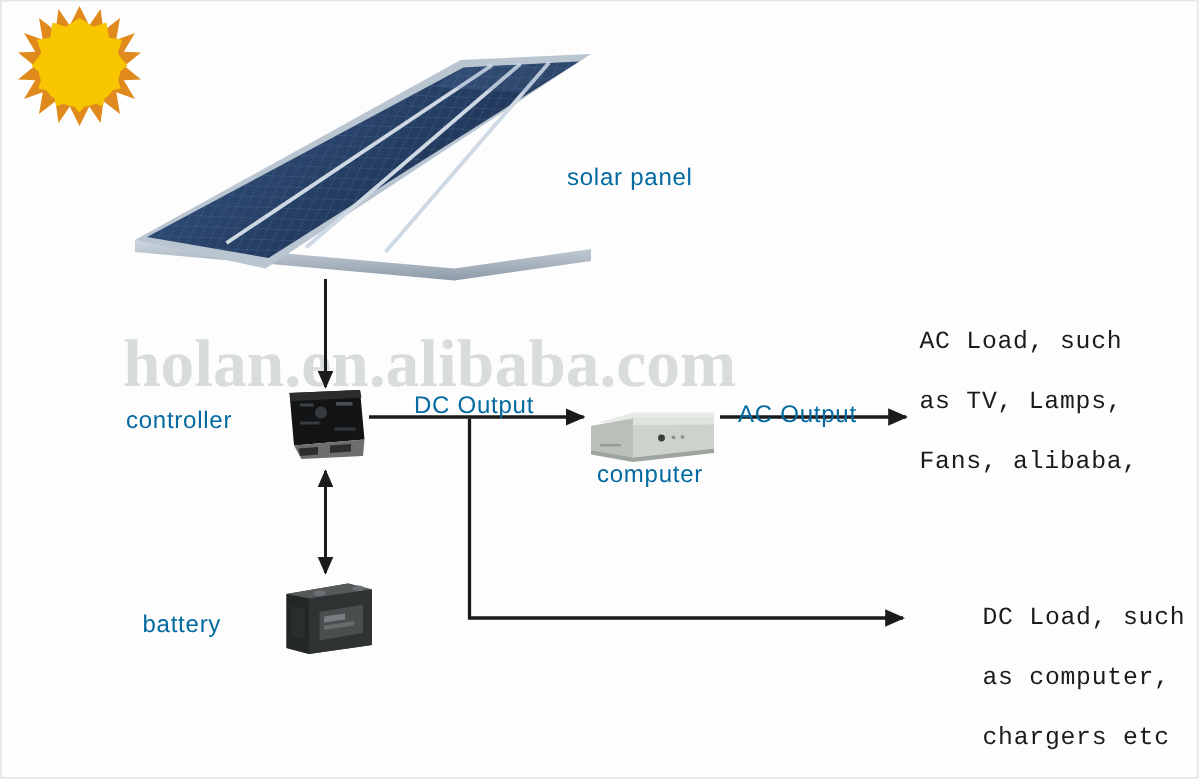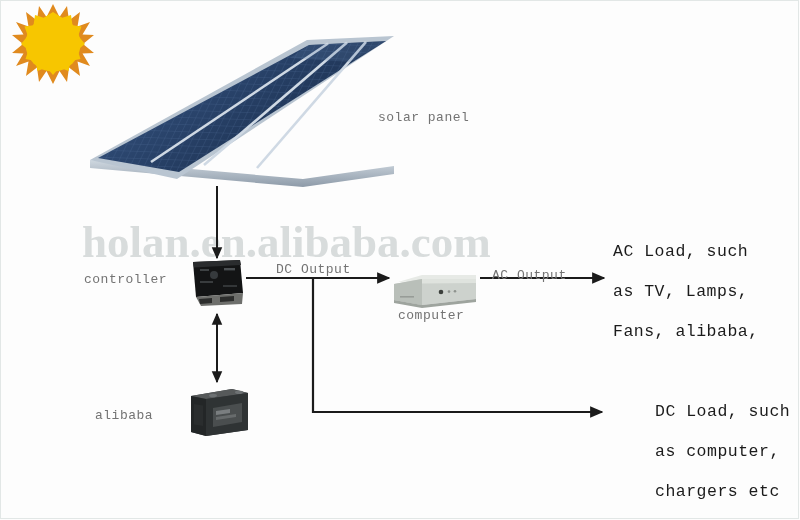--- a/index.html
+++ b/index.html
@@ -54,43 +54,43 @@
     position: absolute;
     left: 85px;
     top: 28px;
     width: 325px;
     height: 165px;
   }
 
   
   .lbl {
     position: absolute;
-    font-family: Liberation Mono, monospace;
-    font-size: 13px;
-    color: #737373;
+    font-family: Liberation Sans, sans-serif;
+    font-size: 16px;
+    color: #0369a1;
     white-space: nowrap;
     letter-spacing: 0.5px;
   }
   .lbl-block {
     position: absolute;
     font-family: "Liberation Mono", "DejaVu Sans Mono", monospace;
     font-size: 16.5px;
     color: #1b1b1b;
     line-height: 40px;
     letter-spacing: 0.5px;
   }
   .lbl-block div { white-space: nowrap; }
 
   #label-solar-panel { left: 378px; top: 110px; }
   #label-controller  { left: 84px;  top: 272px; }
   #label-battery     { left: 95px;  top: 408px; }
   #label-inverter    { left: 398px; top: 308px; }
   #label-dc-output   { left: 265px; top: 262px; margin-left: 11px; }
   #label-ac-output   { left: 492px; top: 268px; }
-  #label-ac-load     { left: 613px; top: 232px; }
+  #label-ac-load     { left: 613px; top: 208px; }
   #label-dc-load     { left: 613px; top: 392px; margin-left: 42px; }
 
   
   #wiring {
     position: absolute;
     left: 0; top: 0;
     width: 800px;
     height: 520px;
     pointer-events: none;
   }
@@ -226,21 +226,21 @@
     <polygon points="5,10 20,13 20,50 5,46" fill="#232627"></polygon>
 
     <ellipse cx="27" cy="9.5" rx="4" ry="1.8" fill="#6d7173"></ellipse>
     <ellipse cx="53" cy="6.2" rx="4" ry="1.8" fill="#6d7173"></ellipse>
 
     <polygon points="27,22 56,17 56,36 27,41" fill="#4a4e4f"></polygon>
     <polygon points="30,25 44,23 44,27 30,29" fill="#8f9395" opacity="0.7"></polygon>
     <polygon points="30,31 50,28 50,31 30,34" fill="#7b7f81" opacity="0.6"></polygon>
     <polygon points="8,18 17,19.5 17,40 8,38.5" fill="#2a2d2e"></polygon>
   </svg>
-  <div class="lbl" id="label-battery">alibaba</div>
+  <div class="lbl" id="label-battery">battery</div>
 
   <div class="lbl-block" id="label-ac-load">
     <div>AC Load, such</div>
     <div>as TV, Lamps,</div>
     <div>Fans, alibaba,</div>
   </div>
 
   <div class="lbl-block" id="label-dc-load">
     <div>DC Load, such</div>
     <div>as computer,</div>

